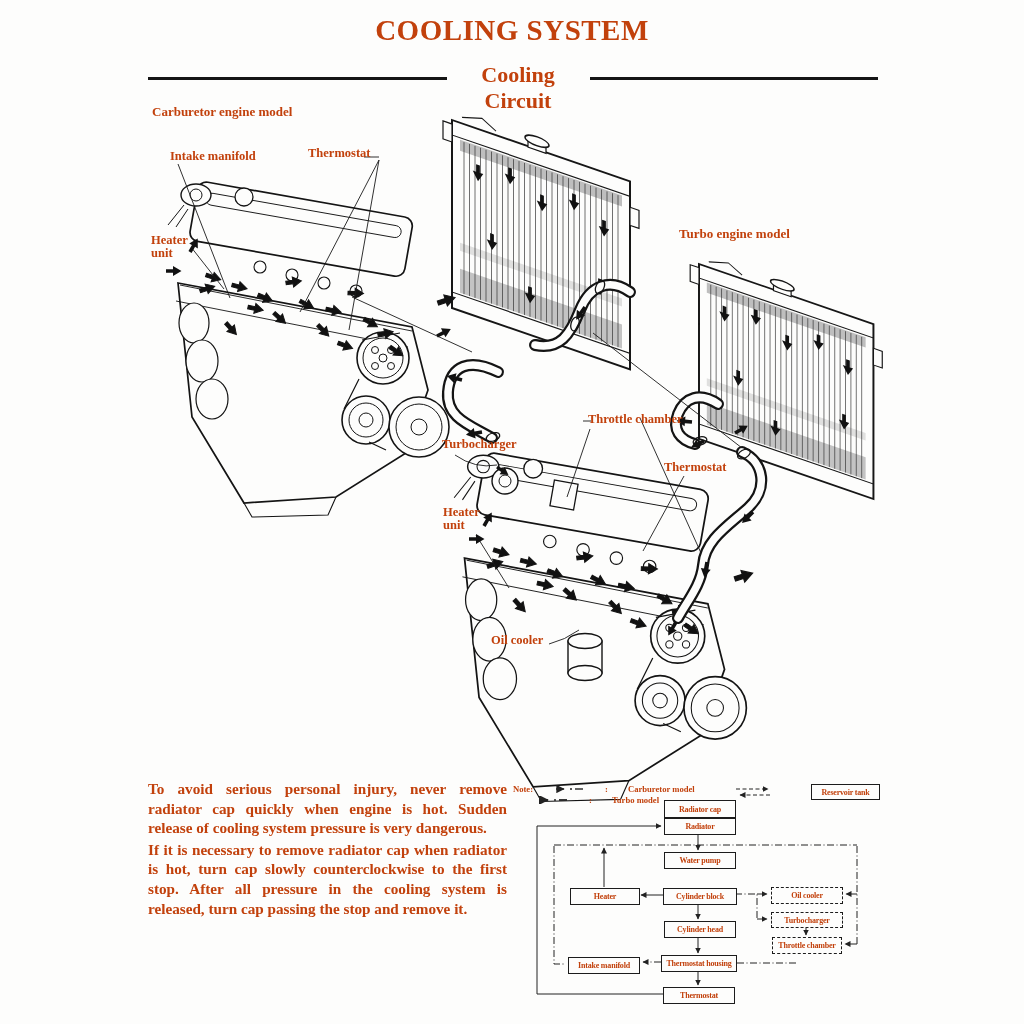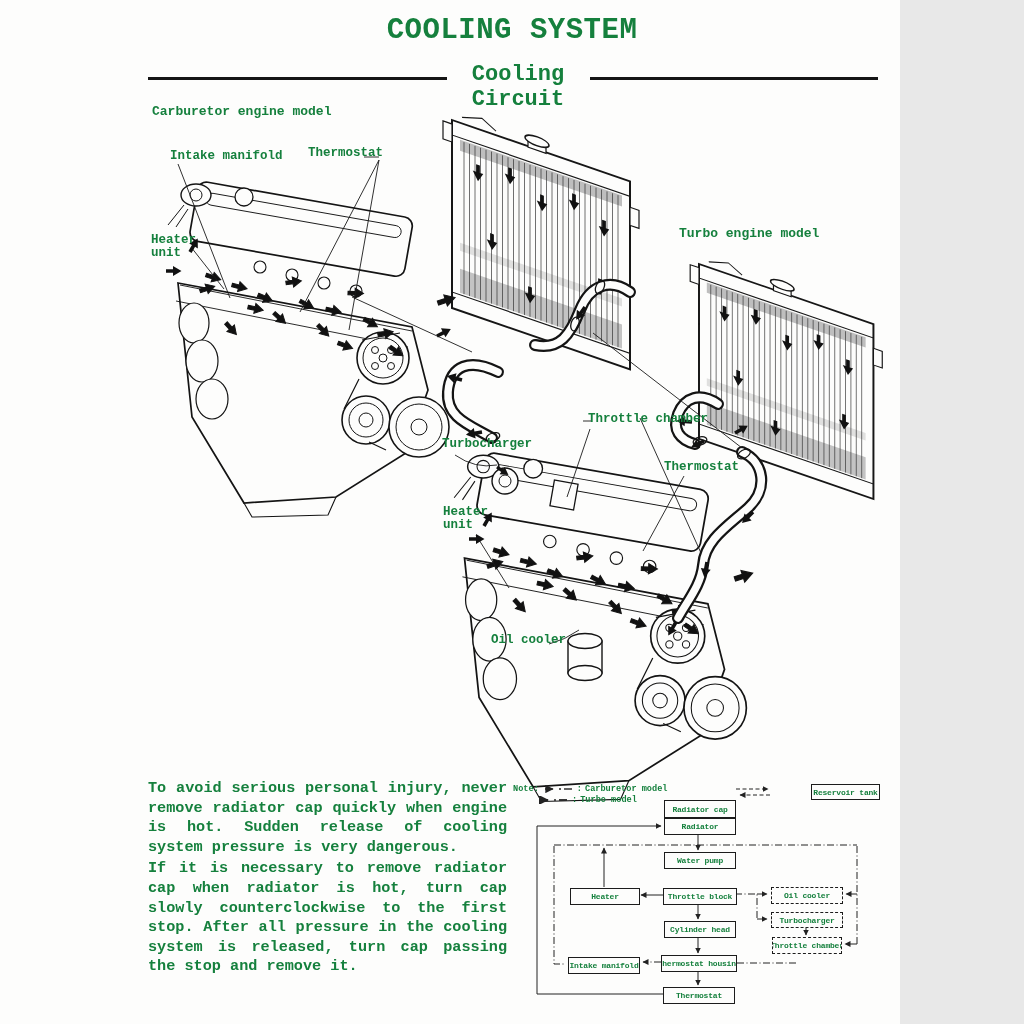--- a/index.html
+++ b/index.html
@@ -1,37 +1,37 @@
 <!DOCTYPE html>
 <html><head>
 <meta charset="utf-8">
 <style>
   html,body{margin:0;padding:0;background:#e8e8e8;}
-  .page{position:relative;width:900px;height:1024px;background:#fdfdfc;overflow:hidden;
-        font-family:Liberation Mono, monospace;color:#15803d;}
+  .page{position:relative;width:1024px;height:1024px;background:#fdfdfc;overflow:hidden;
+        font-family:Liberation Serif, serif;color:#c2410c;}
   #art{position:absolute;left:0;top:0;}
   .abs{position:absolute;}
   .page-title{left:0;top:14px;width:1024px;text-align:center;font-size:29px;font-weight:700;
               letter-spacing:.5px;}
   .section-title{left:447px;top:62px;width:142px;text-align:center;font-size:22px;font-weight:700;}
   .rule{background:#151515;height:2.5px;top:77px;}
   .rule.l{left:148px;width:299px;}
   .rule.r{left:590px;width:288px;}
   .model-title{font-size:13px;font-weight:700;}
   .lbl{font-size:12.5px;font-weight:700;white-space:pre-line;line-height:1.05;}
   .warning{left:148px;top:779px;width:359px;}
   .warning h3{margin:0 0 4px 0;font-size:15px;font-weight:700;letter-spacing:.5px;}
   .warning p{margin:0 0 2px 0;font-size:15.2px;font-weight:700;line-height:19.6px;
              text-align:justify;}
   .fbox{position:absolute;border:1.2px solid #1c1c1c;background:#fdfdfc;font-size:8px;
         font-weight:600;display:flex;align-items:center;justify-content:center;
         letter-spacing:-0.2px;white-space:nowrap;overflow:hidden;z-index:3;}
   .fbox.dashed{border-style:dashed;}
   .note{left:513px;top:783px;font-size:8.6px;font-weight:700;z-index:3;}
-  .note-row{display:flex;align-items:center;gap:3px;height:11px;}
+  .note-row{display:flex;align-items:center;gap:20px;height:11px;}
   .note-word{margin-right:2px;}
   .note-sym{display:inline-block;}
   .fig-code{left:831px;top:1052px;font-size:13px;font-weight:700;letter-spacing:1px;z-index:3;}
 </style>
 </head>
 <body>
 
 <div class="page">
 
   <svg id="art" width="1024" height="1024" viewBox="0 0 1024 1024">
@@ -309,21 +309,21 @@
       <span>:</span>
       <span>Turbo model</span>
     </div>
   </div>
 
   <div class="fbox" style="left:664px;top:800px;width:70px;height:16px">Radiator cap</div>
   <div class="fbox" style="left:811px;top:784px;width:67px;height:14px">Reservoir tank</div>
   <div class="fbox" style="left:664px;top:818px;width:70px;height:15px">Radiator</div>
   <div class="fbox" style="left:664px;top:852px;width:70px;height:15px">Water pump</div>
   <div class="fbox" style="left:570px;top:888px;width:68px;height:15px">Heater</div>
-  <div class="fbox" style="left:663px;top:888px;width:72px;height:15px">Throttle block</div>
+  <div class="fbox" style="left:663px;top:888px;width:72px;height:15px">Cylinder block</div>
   <div class="fbox dashed" style="left:771px;top:887px;width:70px;height:15px">Oil cooler</div>
   <div class="fbox" style="left:664px;top:921px;width:70px;height:15px">Cylinder head</div>
   <div class="fbox dashed" style="left:771px;top:912px;width:70px;height:14px">Turbocharger</div>
   <div class="fbox dashed" style="left:772px;top:937px;width:68px;height:15px">Throttle chamber</div>
   <div class="fbox" style="left:568px;top:957px;width:70px;height:15px">Intake manifold</div>
   <div class="fbox" style="left:661px;top:955px;width:74px;height:15px">Thermostat housing</div>
   <div class="fbox" style="left:663px;top:987px;width:70px;height:15px">Thermostat</div>
 
   <div class="abs fig-code">SLC620</div>
 </div>

